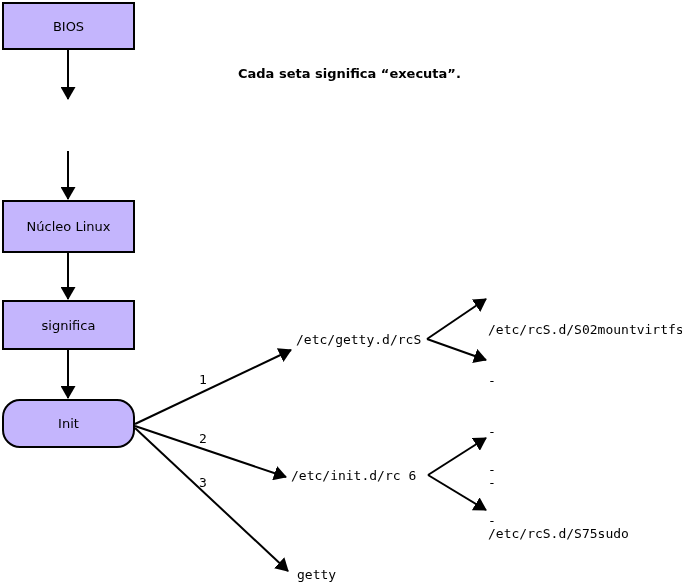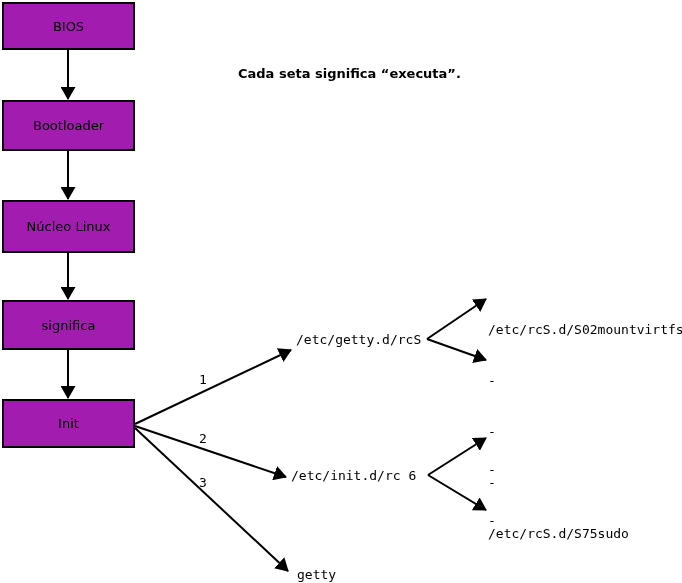--- a/index.html
+++ b/index.html
@@ -12,21 +12,21 @@
     font-family: "DejaVu Sans", sans-serif;
     overflow: hidden;
   }
   .arrows { position: absolute; left: 0; top: 0; width: 682px; height: 583px; }
   .node {
     position: absolute;
     left: 2px;
     width: 133px;
     box-sizing: border-box;
     border: 2px solid #000000;
-    background: #a21caf;
+    background: #c4b5fd;
     display: flex;
     align-items: center;
     justify-content: center;
     font-size: 13px;
   }
   .note {
     position: absolute;
     left: 238px;
     top: 66px;
     font-size: 13px;
@@ -81,30 +81,27 @@
       <line x1="428" y1="475" x2="486" y2="438" marker-end="url(#ah)"></line>
       <line x1="428" y1="475" x2="486" y2="510" marker-end="url(#ah)"></line>
     </g>
   </svg>
 
   <div class="note">Cada seta significa “executa”.</div>
 
   <div class="node" style="top:2px;height:48px;">
       <span>BIOS</span>
     </div>
-  <div class="node" style="top:100px;height:51px;">
-      <span>Bootloader</span>
-    </div>
   <div class="node" style="top:200px;height:53px;">
       <span>Núcleo Linux</span>
     </div>
   <div class="node" style="top:300px;height:50px;">
       <span>significa</span>
     </div>
-  <div class="node" style="top:399px;height:49px;">
+  <div class="node" style="top:399px;height:49px;border-radius:18px;">
       <span>Init</span>
     </div>
 
   <div class="branch-num" style="left:199px;top:372px;">1</div>
   <div class="branch-num" style="left:199px;top:431px;">2</div>
   <div class="branch-num" style="left:199px;top:475px;">3</div>
 
   <div class="mono" style="left:296px;top:332px;">/etc/getty.d/rcS</div>
   <div class="mono" style="left:291px;top:468px;">/etc/init.d/rc 6</div>
   <div class="mono" style="left:297px;top:567px;">getty</div>

